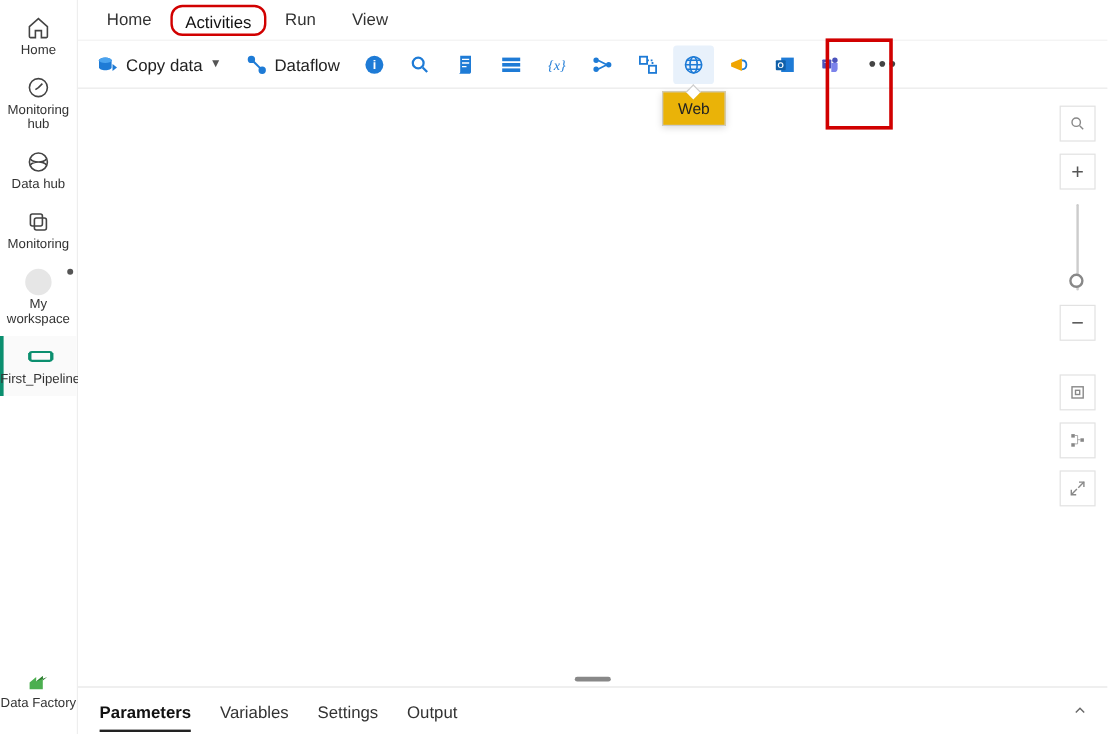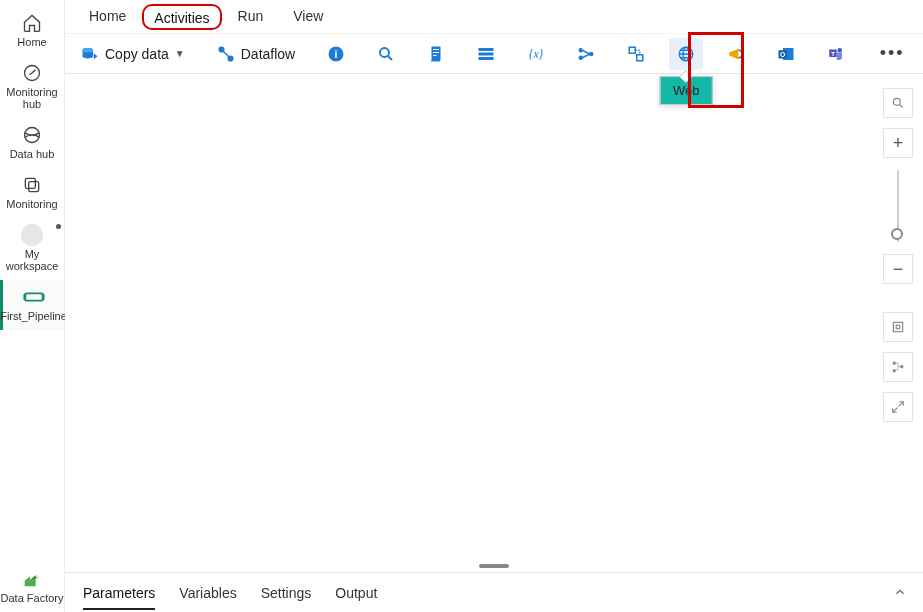--- a/index.html
+++ b/index.html
@@ -33,21 +33,21 @@
     padding: 6px 0 8px 0;
     cursor: pointer;
     font-size: 11px;
     color: #333;
     text-align: center;
     line-height: 12px;
   }
   .rail-item .ic { width: 22px; height: 22px; display:flex; align-items:center; justify-content:center; margin-bottom:2px;}
   .rail-item.active { border-left: 3px solid #0b8f6f; background:#fafafa; }
   .rail-item.myws .avatar { width:22px; height:22px; border-radius:50%; background:#e6e6e6; }
-  .rail-item.df { margin-top:auto; padding-bottom:8px;}
+  .rail-item.df { margin-top:auto; padding-bottom:20px;}
   .rail-item.df svg { filter: none; }
   .dirty-dot { position:absolute; width:5px; height:5px; border-radius:50%; background:#555; left:56px; margin-top:-56px;}
   .rail-wrap { position:relative; width:100%; display:flex; flex-direction:column; align-items:center;}
 
   
   .main { flex:1; display:flex; flex-direction:column; }
   
   .tabs {
     display:flex;
     align-items:center;
@@ -72,21 +72,21 @@
     border: 2px solid #d10000;
     padding: 4px 10px 2px 10px;
   }
 
   
   .toolbar {
     display:flex;
     align-items:center;
     height:40px;
     padding:0 8px;
-    gap:16px;
+    gap:4px;
     border-bottom:1px solid #e5e5e5;
     position:relative;
   }
   .tbtn {
     display:flex;
     align-items:center;
     height:32px;
     padding:0 8px;
     border-radius:3px;
     cursor:pointer;
@@ -103,21 +103,21 @@
     position:absolute;
     border:3px solid #d10000;
     pointer-events:none;
     z-index:20;
   }
   .tooltip {
     position:absolute;
     top:38px;
     left:50%;
     transform:translateX(-50%);
-    background:#14b8a6;
+    background:#eab308;
     border:1px solid #ccc;
     box-shadow:0 2px 6px rgba(0,0,0,0.15);
     padding:6px 12px;
     font-size:13px;
     white-space:nowrap;
     z-index:15;
   }
   .tooltip::before{
     content:"";
     position:absolute;
@@ -162,21 +162,21 @@
     height:40px;
     border-top:1px solid #e5e5e5;
     display:flex; align-items:center;
     padding:0 18px;
     gap:24px;
     font-size:14px;
     color:#333;
     position:relative;
   }
   .btab { padding:9px 0; cursor:pointer; }
-  .btab.active { font-weight:400; border-bottom:2px solid #222; padding-bottom:7px; color:#111;}
+  .btab.active { font-weight:700; border-bottom:2px solid #222; padding-bottom:7px; color:#111;}
   .bottom .chevup {
     position:absolute; right:16px; top:12px; color:#666; cursor:pointer;
   }
 
   svg { display:block; }
 </style>
 </head>
 <body>
 
 <div class="rail">

